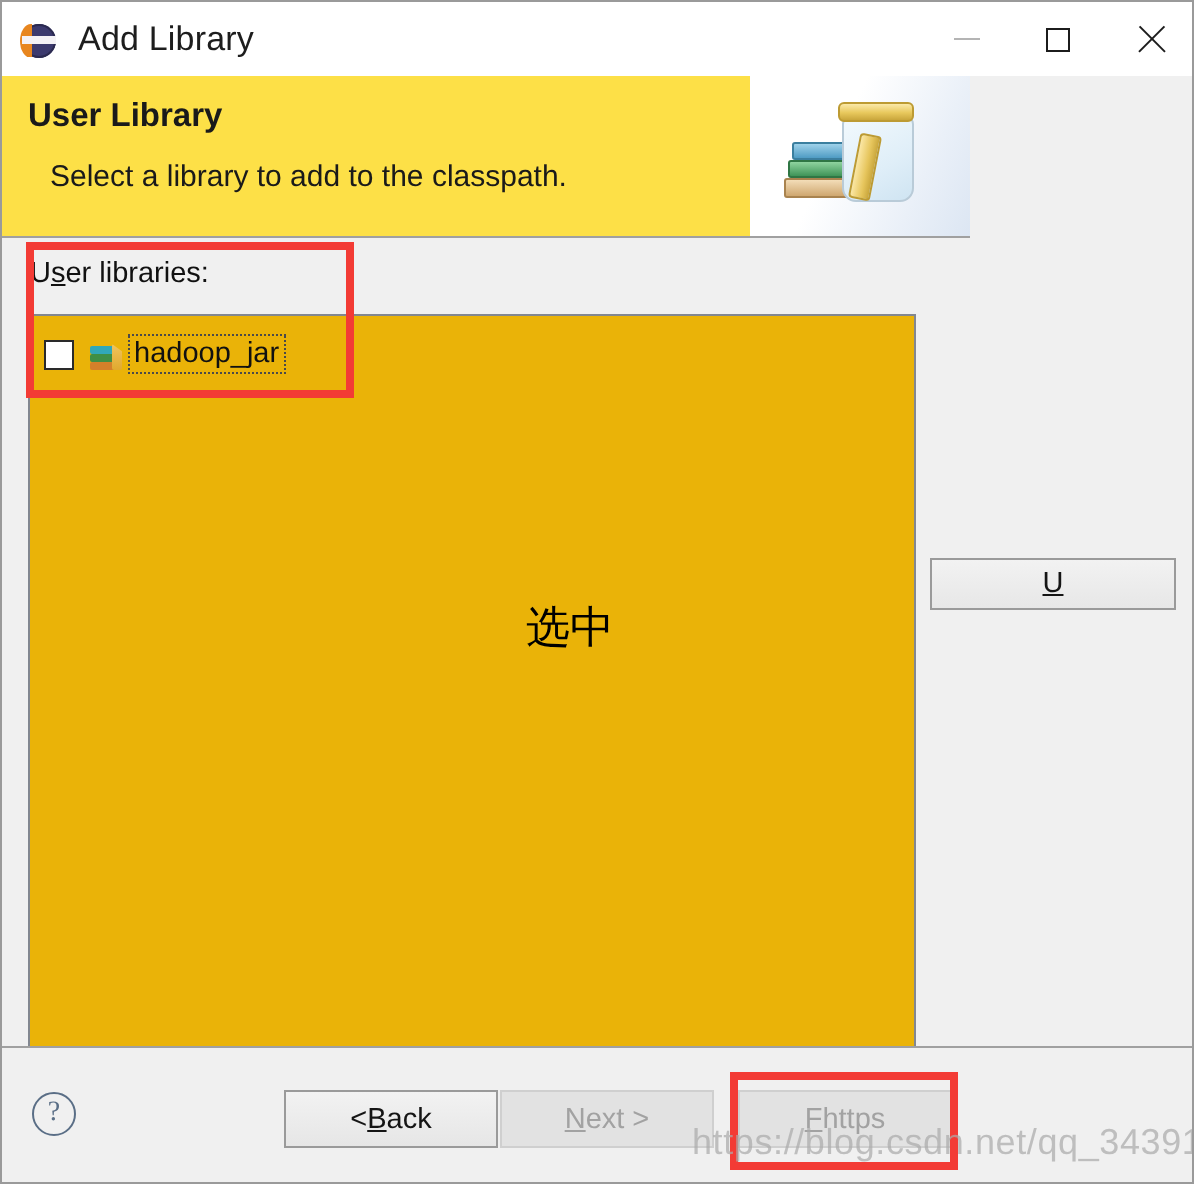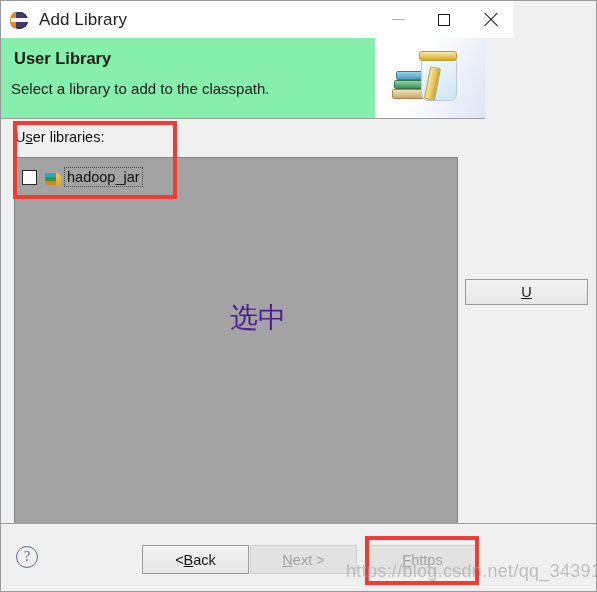--- a/index.html
+++ b/index.html
@@ -17,21 +17,21 @@
     background: #f0f0f0;
     overflow: hidden;
     box-sizing: border-box;
     border: 1px solid #9a9a9a;
   }
 
   
   #titlebar {
     position: absolute;
     left: 0; top: 0;
-    width: 512px;
+    width: 597px;
     height: 37px;
     background: #ffffff;
     display: flex;
     align-items: center;
   }
   #app-icon {
     margin-left: 9px;
     width: 20px;
     height: 20px;
     position: relative;
@@ -103,35 +103,35 @@
   }
   #btn-close .glyph:before { transform: rotate(45deg); }
   #btn-close .glyph:after  { transform: rotate(-45deg); }
 
   
   #header {
     position: absolute;
     left: 0; top: 37px;
     width: 484px;
     height: 81px;
-    background: #86efac;
+    background: #fde047;
     border-bottom: 1px solid #a0a0a0;
     box-sizing: border-box;
     overflow: hidden;
   }
   #header-title {
     position: absolute;
     left: 13px; top: 11px;
     font-size: 16.5px;
     font-weight: bold;
     color: #1a1a1a;
   }
   #header-desc {
     position: absolute;
-    left: 10px; top: 42px;
+    left: 24px; top: 42px;
     font-size: 15px;
     color: #1a1a1a;
   }
   #banner-icon {
     position: absolute;
     right: 0; top: 0;
     width: 110px; height: 80px;
     background: linear-gradient(115deg, #ffffff 0%, #ffffff 40%, #eaf0f8 75%, #dce6f3 100%);
   }
   
@@ -184,21 +184,21 @@
     left: 14px; top: 10px;
     font-size: 14.5px;
     color: #111;
   }
   #list-label .mn { text-decoration: underline; }
   #list-box {
     position: absolute;
     left: 13px; top: 38px;
     width: 444px;
     height: 374px;
-    background: #a3a3a3;
+    background: #eab308;
     border: 1px solid #828790;
     box-sizing: border-box;
     padding-left: 16px;
   }
   #list-item {
     position: absolute;
     left: 0; top: 7px;
     height: 24px;
     display: flex;
     align-items: center;
@@ -247,23 +247,23 @@
     font-size: 14.5px;
     color: #151515;
     display: flex;
     align-items: center;
     justify-content: center;
     cursor: default;
   }
   #user-libraries-button .mn { text-decoration: underline; }
   #annotation-text {
     position: absolute;
-    left: 229px; top: 180px;
-    font-size: 28px;
-    color: #4c1d95;
+    left: 262px; top: 180px;
+    font-size: 22px;
+    color: #000000;
     font-family: "DejaVu Sans", sans-serif;
     white-space: nowrap;
   }
 
   
   #footer {
     position: absolute;
     left: 0; top: 522px;
     width: 595px;
     height: 68px;

